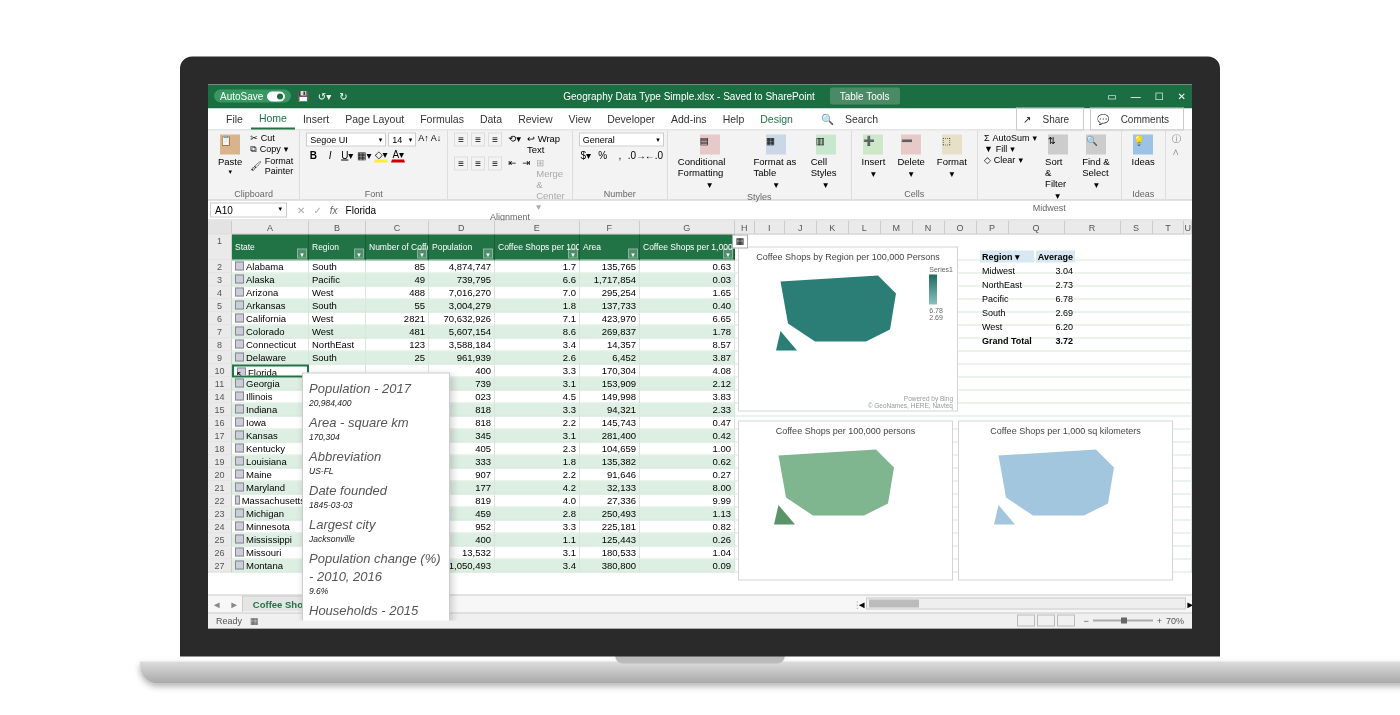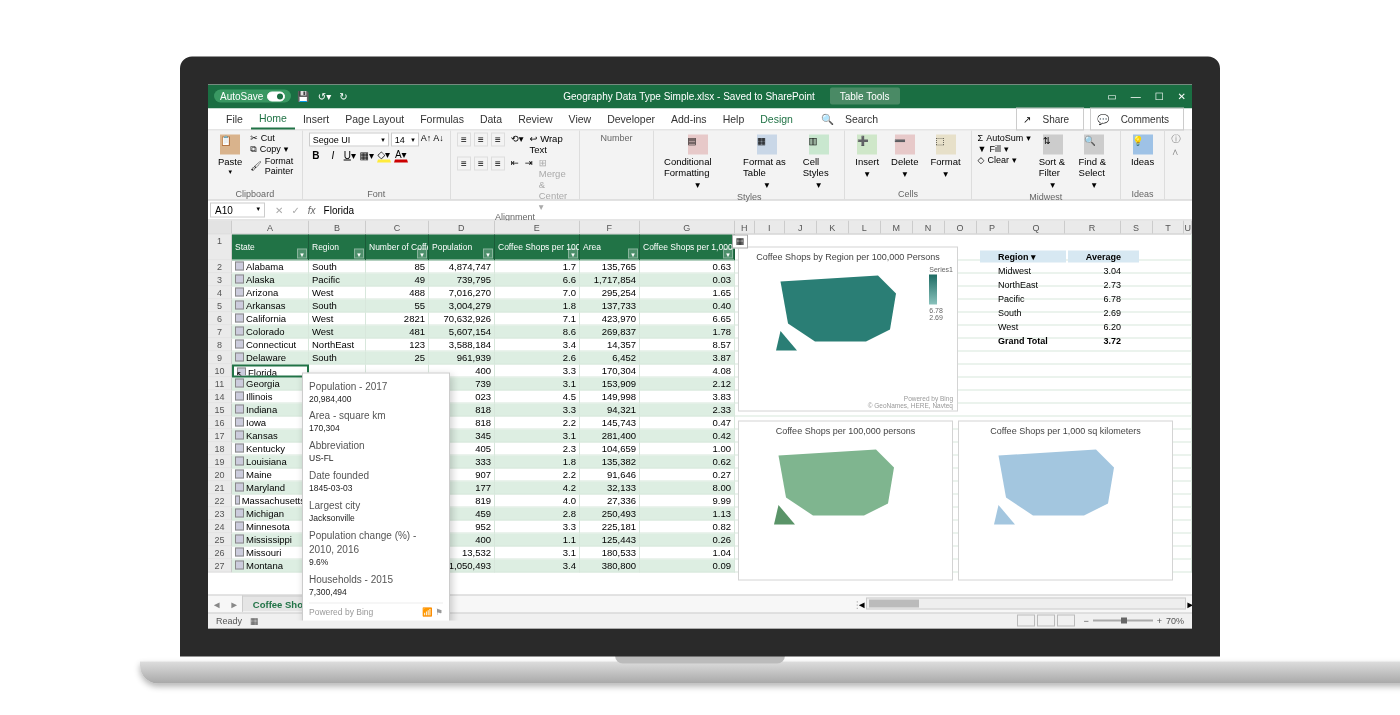--- a/index.html
+++ b/index.html
@@ -33,21 +33,21 @@
 .bigbtn .ic { width:20px; height:20px; background:#888; }
 .col { display:flex; flex-direction:column; gap:1px; font-size:9px; }
 .col .row { display:flex; align-items:center; gap:3px; }
 .select { border:1px solid #ccc; background:#fff; padding:1px 3px; font-size:9px; display:flex; align-items:center; }
 .select .arr { margin-left:auto; font-size:7px; }
 .iconrow { display:flex; gap:3px; }
 .iconrow span { width:14px; height:14px; display:flex; align-items:center; justify-content:center; border:1px solid transparent; font-size:10px; }
 .alignbox span { border:1px solid #ddd; }
 
 .namebox { height:20px; border-bottom:1px solid #ccc; display:flex; align-items:center; font-size:10px; }
-.nb { width:55px; border:1px solid #ccc; margin:0 2px; padding:1px 4px; display:flex; }
+.nb { width:77px; border:1px solid #ccc; margin:0 2px; padding:1px 4px; display:flex; }
 .nb .arr{margin-left:auto;font-size:7px;}
 .fxbar { flex:1; display:flex; align-items:center; gap:8px; padding-left:8px; }
 .fxbar .fx { font-style:italic; color:#666; }
 
 .grid { position:relative; height:400px; overflow:hidden; font-size:9.5px; }
 .colheads { display:flex; background:#eaeaea; height:14px; border-bottom:1px solid #ccc; }
 .corner { width:24px; background:#e3e3e3; border-right:1px solid #ccc; }
 .ch { text-align:center; border-right:1px solid #ccc; font-size:9px; line-height:14px; color:#555;}
 .rows { display:flex; flex-direction:column; }
 .gr { display:flex; height:13px; }
@@ -58,31 +58,31 @@
 .thead { background:#217346; color:#fff; font-size:8.5px; font-weight:500; display:flex; align-items:center; position:relative; border-right:1px solid #1a5a38; }
 .thead .fbtn { position:absolute; right:1px; bottom:1px; width:10px; height:10px; background:#fff3; border:1px solid #fff5; font-size:7px; text-align:center; line-height:9px; }
 .geolink { display:flex; align-items:center; gap:2px; }
 .geoic { width:9px; height:9px; border:1px solid #888; background:#ccd; font-size:6px; }
 
 .selected-cell { border:2px solid #217346 !important; position:relative; }
 .cursor-arrow { position:absolute; left:2px; bottom:-4px; font-size:10px; color:#000; z-index:5;}
 
 .datacard { position:absolute; left:94px; top:152px; width:148px; background:#fff; border:1px solid #ccc; box-shadow:2px 2px 8px rgba(0,0,0,.2); font-size:8.5px; padding:6px; z-index:10; line-height:1.4; }
 .datacard .fld { margin-bottom:4px; }
-.datacard .lbl { color:#555; font-size:10px; }
-.datacard .val { color:#222; }
+.datacard .lbl { color:#555; font-size:13px;font-style:italic; }
+.datacard .val { color:#222;font-style:italic; }
 .datacard .foot { color:#999; border-top:1px solid #eee; padding-top:3px; display:flex; justify-content:space-between;}
 
 .charts { position:absolute; left:530px; top:14px; right:4px; width:490px; font-size:8.5px; }
 .mapframe { background:#fff; border:1px solid #d4d4d4; padding:4px; position:absolute; }
 .mapframe .mtitle { text-align:center; font-size:9px; color:#444; margin-bottom:2px;}
 .usmap { width:150px; height:90px; display:block; margin:auto;}
 .legend { position:absolute; right:4px; top:18px; font-size:7px; color:#666; }
 .pivot { position:absolute; font-size:9px; }
-.pivot th,.pivot td { padding:1px 18px; text-align:left; }
+.pivot th,.pivot td { padding:1px 2px; text-align:left; }
 .pivot td.num { text-align:right; }
 .pivot .hdr { background:#d7e8f2; font-weight:600; }
 .pivot .gt { border-top:1px solid #333; border-bottom:5px solid #737373; font-weight:600; }
 
 .sheets { position:absolute; bottom:16px; left:0; right:0; height:18px; background:#f7f7f7; border-top:1px solid #ccc; display:flex; align-items:center; font-size:9.5px; }
 .sheets .navbtn { padding:0 4px; color:#888; }
 .tab { border:1px solid #ccc; border-bottom:none; padding:2px 10px; background:#7dd3fc; margin-left:-1px; }
 .tab.active { background:#e5e5e5; border-bottom:1px solid #fff; color:#217346; font-weight:600; }
 .addtab { border:1px solid #ccc; border-radius:50%; width:14px; height:14px; text-align:center; line-height:12px; margin-left:6px; }
 .hscroll { margin-left:auto; width:320px; height:12px; border:1px solid #ccc; background:#eee; position:relative; margin-right:6px;}
@@ -209,20 +209,33 @@
                 <span>≡</span>
           </div>
           <span>⇤</span>
               <span>⇥</span>
           <div class="row" style="color:#aaa">⊞ <span>Merge &amp; Center</span> ▾</div>
         </div>
       </div>
       <div class="rgroup-label">Alignment</div>
     </div>
     <div class="rgroup" style="width:95px">
+      <div class="rgroup-body" style="flex-direction:column;gap:2px">
+        <div class="select" style="width:85px">
+              <span>General</span>
+              <span class="arr">▾</span>
+            </div>
+        <div class="iconrow">
+          <span>$▾</span>
+          <span>%</span>
+          <span>,</span>
+          <span>.0→</span>
+          <span>←.0</span>
+        </div>
+      </div>
       <div class="rgroup-label">Number</div>
     </div>
     <div class="rgroup">
       <div class="rgroup-body">
         <div class="bigbtn"><div class="ic" style="background:#e7c9c9">▤</div><span>Conditional Formatting</span>▾</div>
         <div class="bigbtn"><div class="ic" style="background:#c9d7e7">▦</div><span>Format as Table</span>▾</div>
         <div class="bigbtn"><div class="ic" style="background:#c9e7cf">▥</div><span>Cell Styles</span>▾</div>
       </div>
       <div class="rgroup-label">Styles</div>
     </div>

